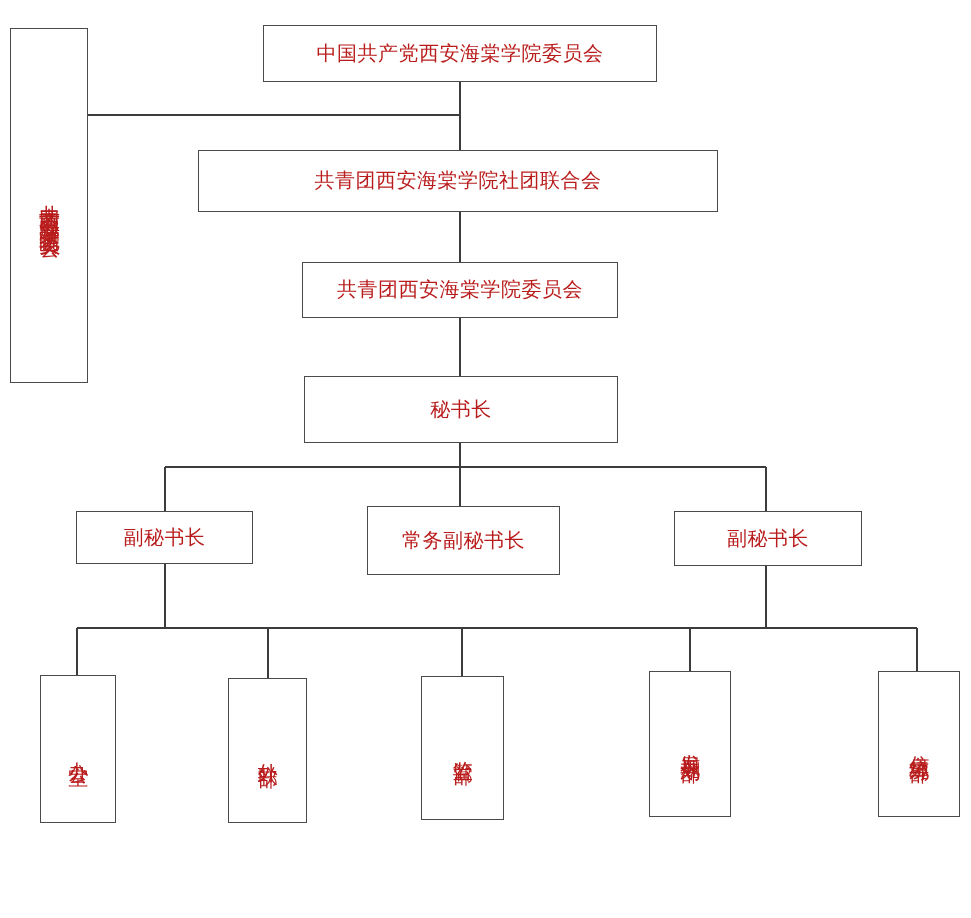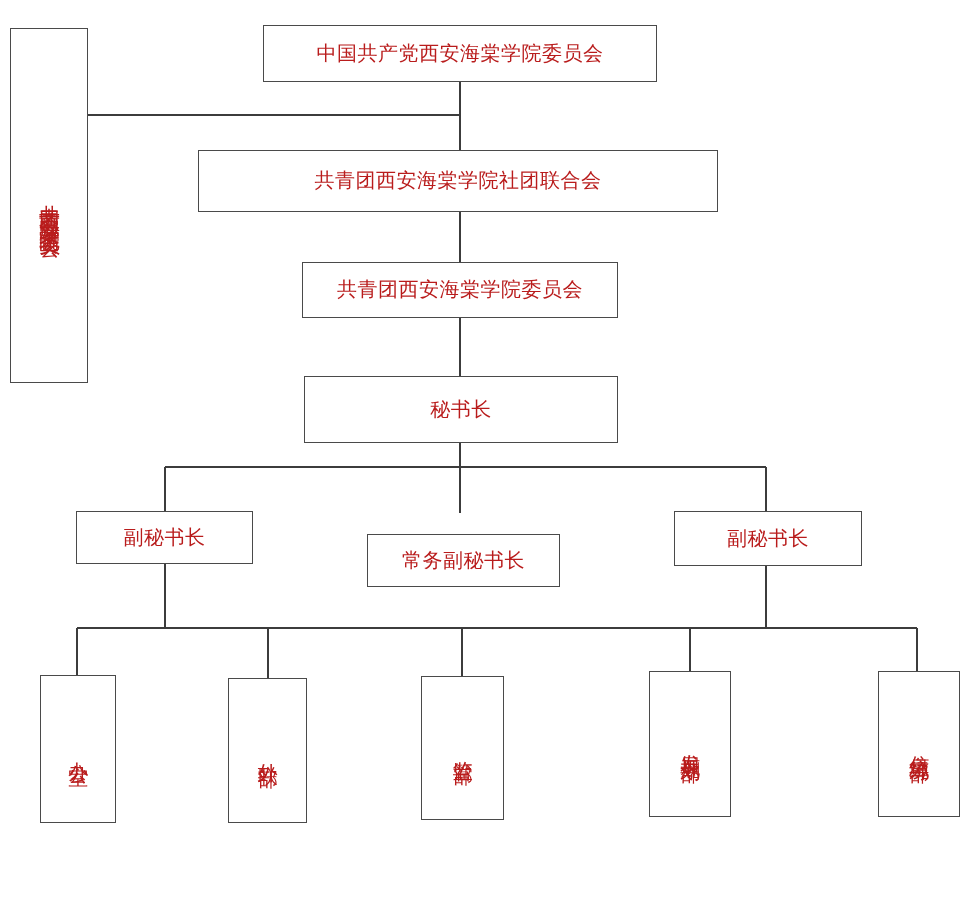--- a/index.html
+++ b/index.html
@@ -113,21 +113,21 @@
   </div>
 
   <div class="node h-node" id="n-secretary" style="left:304px; top:376px; width:314px; height:67px;">
     <span class="lbl">秘书长</span>
   </div>
 
   <div class="node h-node" id="n-deputy-left" style="left:76px; top:511px; width:177px; height:53px;">
     <span class="lbl">副秘书长</span>
   </div>
 
-  <div class="node h-node" id="n-deputy-exec" style="left:367px; top:534px; width:193px; height:53px;">
+  <div class="node h-node" id="n-deputy-exec" style="left:367px; top:506px; width:193px; height:69px;">
     <span class="lbl">常务副秘书长</span>
   </div>
 
   <div class="node h-node" id="n-deputy-right" style="left:674px; top:511px; width:188px; height:55px;">
     <span class="lbl">副秘书长</span>
   </div>
 
   <div class="node v-node" id="n-office" style="left:40px; top:675px; width:76px; height:148px;">
     <span class="lbl">办公室</span>
   </div>

